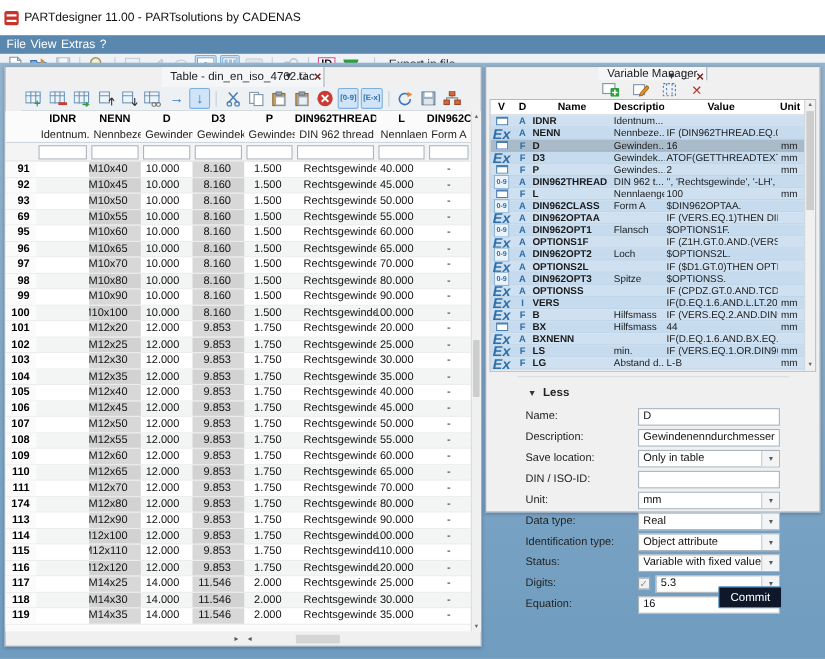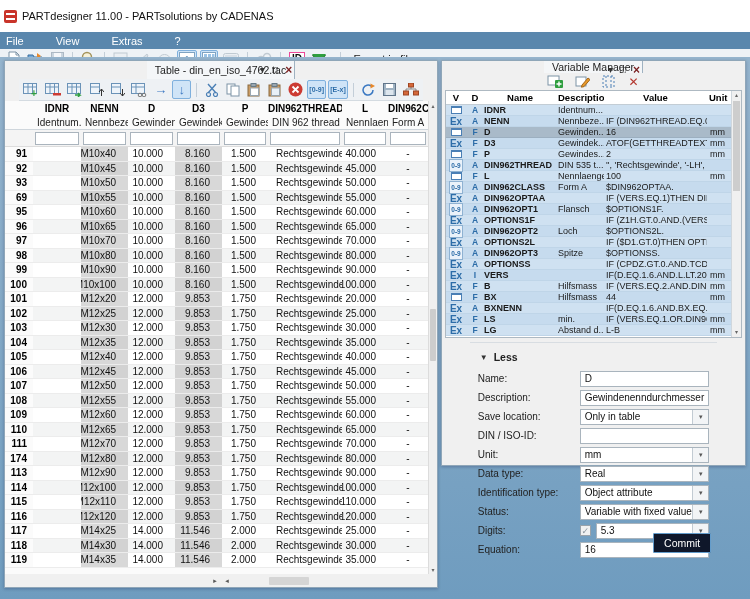--- a/index.html
+++ b/index.html
@@ -4,21 +4,21 @@
 <style>
   html,body{margin:0;padding:0;background:#4a6f94;}
   *{box-sizing:border-box;font-family:"Liberation Sans","DejaVu Sans",sans-serif;}
   .window{position:relative;width:750px;height:599px;background:#fff;overflow:hidden;}
 
   
   .titlebar{height:32px;background:#fff;display:flex;align-items:center;padding:0 4px;font-size:11px;color:#111;}
   .app-icon{width:13px;height:13px;background:#c9342a;border-radius:2px;margin-right:5px;position:relative;flex:0 0 auto;}
   .app-icon:before{content:"";position:absolute;left:2px;top:3px;right:2px;height:2px;background:#fff;}
   .app-icon:after{content:"";position:absolute;left:2px;bottom:3px;right:2px;height:2px;background:#fff;}
-  .menubar{height:17px;background:#5a87ad;display:flex;align-items:center;padding:0 6px;gap:32px;}
+  .menubar{height:17px;background:#5a87ad;display:flex;align-items:center;padding:0 6px;gap:4px;}
   .menu-item{color:#fff;font-size:11px;cursor:default;}
   .main-toolbar{height:20px;background:#eef2f6;border-bottom:1px solid #c9d4dd;display:flex;align-items:center;padding:0 4px;gap:3px;}
   .tbtn{height:18px;min-width:18px;display:flex;align-items:center;justify-content:center;position:relative;border:1px solid transparent;border-radius:2px;padding:0 1px;}
   .tbtn.active{background:#cfe4f7;border-color:#7fb0dd;}
   .tbtn.disabled{opacity:.45;}
   .tsep{width:1px;height:14px;background:#c3ced8;margin:0 3px;}
   .drop-arrow{font-size:7px;color:#555;margin-left:2px;}
   .export-btn{display:flex;align-items:center;gap:4px;font-size:11px;color:#222;padding:1px 6px;border:1px solid transparent;border-radius:2px;}
   .id-glyph{font-size:10px;font-weight:bold;color:#111;border:1px solid #ec4899;padding:0 2px;line-height:11px;background:#fff;}
   .green-tri{width:0;height:0;border-left:7px solid transparent;border-right:7px solid transparent;border-top:9px solid #2f9e3f;filter:drop-shadow(0 1px 0 #14621f);}
@@ -81,21 +81,21 @@
   .vrow.vdata{height:11px;font-size:9px;background:#cfe1f1;border-bottom:1px solid #bfd5e8;color:#1a1a1a;}
   .vrow.vdata.alt{background:#c6dbee;}
   .vrow.vdata.sel{background:#a9bac9;border-bottom-color:#9cafc0;}
   .vrow.vdata div{white-space:nowrap;overflow:hidden;line-height:11px;}
   .v-name{font-weight:bold;}
   .v-unit{padding-left:3px;}
   .v-val{padding-left:2px;}
   .v-desc{padding-left:2px;}
   .vic{display:flex;align-items:center;justify-content:center;}
   .vi-table{display:inline-block;width:11px;height:8px;border:1px solid #4a7fb5;background:#fff;border-top-width:2px;}
-  .vi-ex{color:#2d6da8;font-size:10px;font-weight:bold;}
+  .vi-ex{color:#2d6da8;font-size:13px;font-weight:bold;font-style:italic;}
   .vi-num{color:#2d6da8;font-size:6.5px;font-weight:bold;border:1px solid #8fb2d2;padding:0 1px;background:#eaf2fa;}
   .v-d{color:#2d6da8;font-weight:bold;font-size:8.5px;text-align:center;}
   .vm-scroll{width:10px;background:#f0f0f0;border-left:1px solid #d0d7dd;position:relative;flex:0 0 auto;}
   .vm-scroll .thumb{position:absolute;left:1px;right:1px;top:10px;height:90px;background:#cdcdcd;}
 
   .vm-details{flex:1;position:relative;padding:6px 8px 0 8px;border-top:1px solid #d8dde2;margin-top:4px;}
   .less-row{display:flex;align-items:center;gap:6px;font-size:10.5px;font-weight:bold;color:#222;margin:2px 0 6px 2px;}
   .less-tri{font-size:8px;color:#333;}
   .form-row{display:flex;align-items:center;height:19px;}
   .form-row label{width:102px;font-size:10px;color:#222;flex:0 0 auto;}
@@ -880,21 +880,21 @@
               <div class="v-desc">Gewindes...</div>
               <div class="v-val">2</div>
               <div class="v-unit">mm</div>
             </div>
             <div class="vrow vdata alt">
               <div class="vic">
                 <span class="vi-num">0-9</span>
               </div>
               <div class="v-d">A</div>
               <div class="v-name">DIN962THREAD</div>
-              <div class="v-desc">DIN 535 t...</div>
+              <div class="v-desc">DIN 962 t...</div>
               <div class="v-val">'', 'Rechtsgewinde', '-LH', 'Lin...</div>
               <div class="v-unit"></div>
             </div>
             <div class="vrow vdata">
               <div class="vic">
                 <span class="vi-table"></span>
               </div>
               <div class="v-d">F</div>
               <div class="v-name">L</div>
               <div class="v-desc">Nennlaenge</div>

